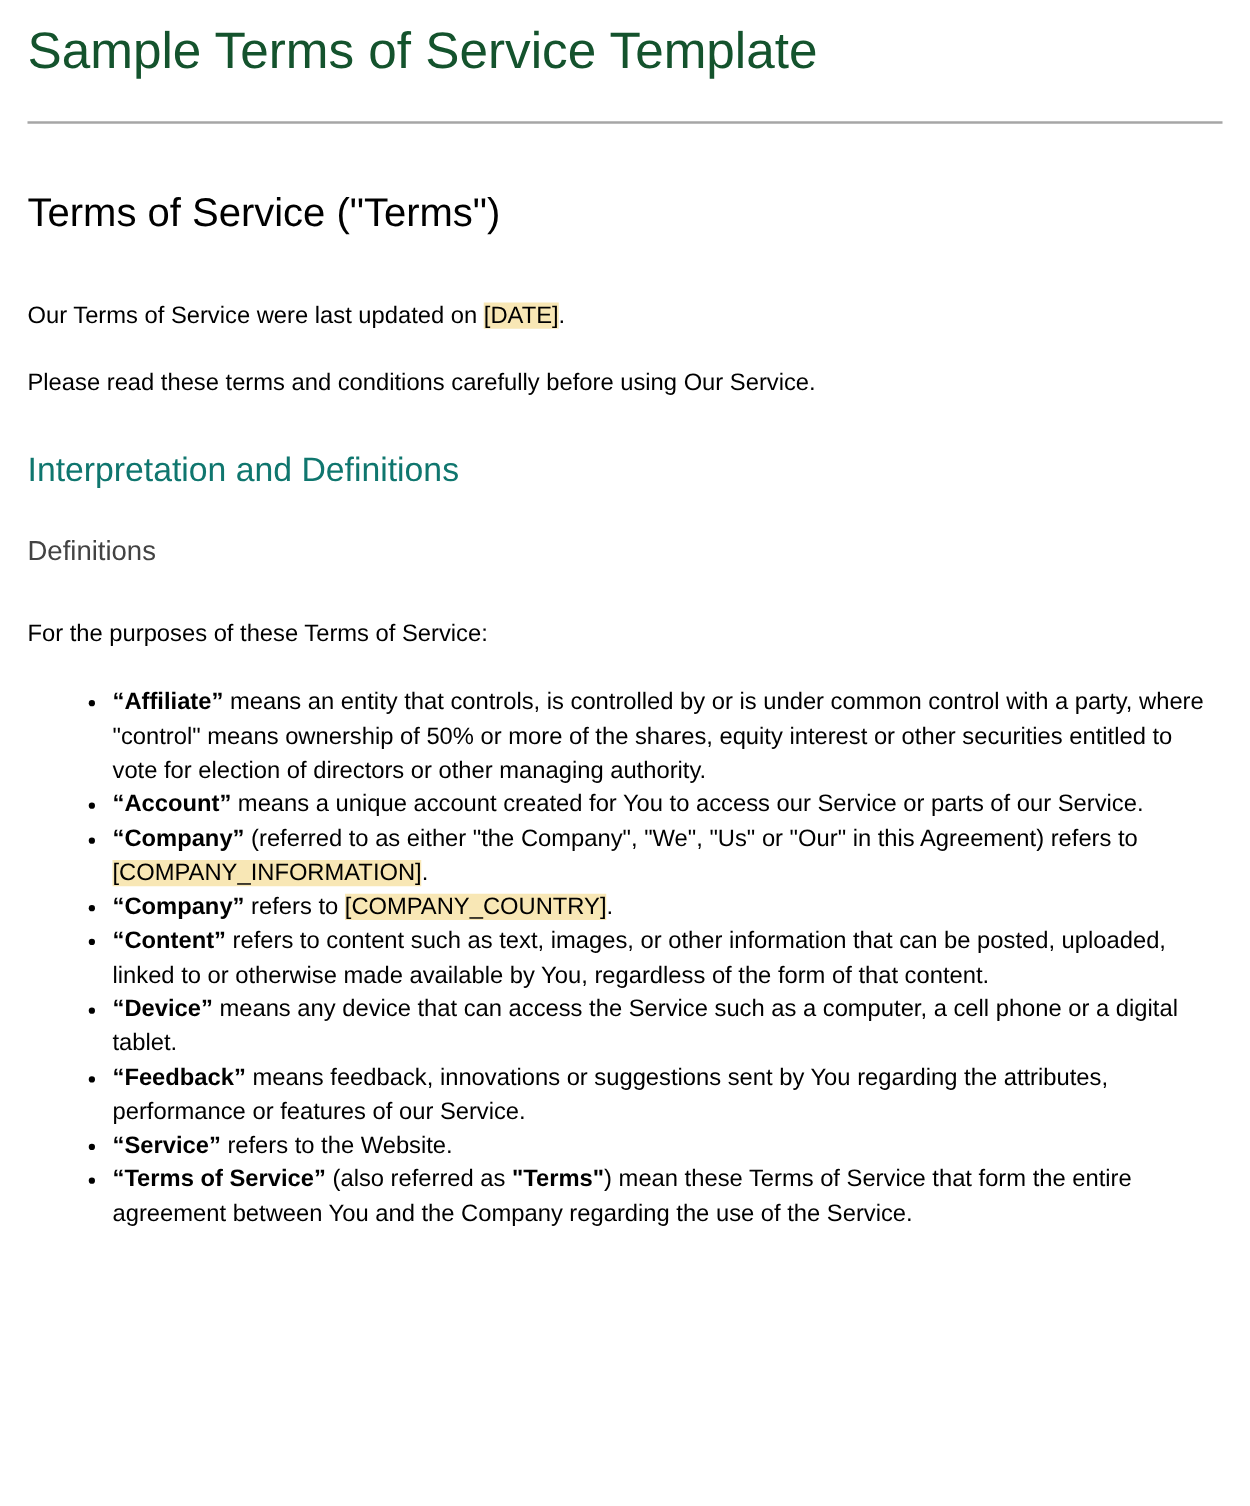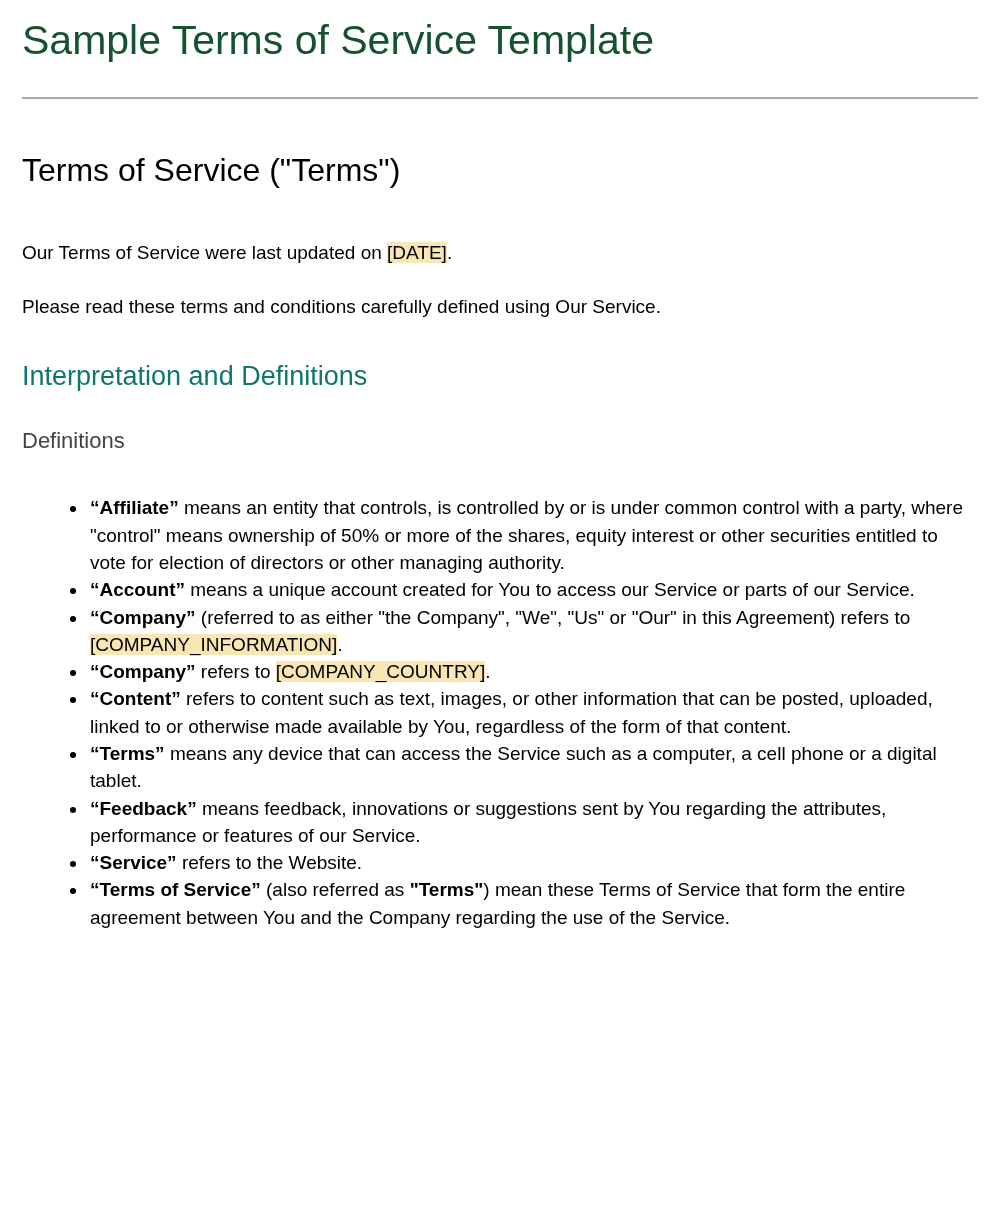--- a/index.html
+++ b/index.html
@@ -70,34 +70,35 @@
 <div>
 
   <h1 class="doc-title">Sample Terms of Service Template</h1>
 
   <hr class="title-rule">
 
   <h2 class="terms-heading">Terms of Service ("Terms")</h2>
 
   <p class="body-text"><span>Our Terms of Service were last updated on </span><span class="hl">[DATE]</span><span>.</span></p>
 
-  <p class="body-text"><span>Please read these terms and conditions carefully defined using Our Service.</span></p>
+  <p class="body-text"><span>Please read these terms and conditions carefully before using Our Service.</span></p>
 
   <h3 class="section-heading">Interpretation and Definitions</h3>
 
 
 
   <h4 class="sub-heading">Definitions</h4>
 
+  <p class="body-text"><span>For the purposes of these Terms of Service:</span></p>
 
   <ul class="definitions-list">
     <li><strong>“Affiliate”</strong><span> means an entity that controls, is controlled by or is under common control with a party, where "control" means ownership of 50% or more of the shares, equity interest or other securities entitled to vote for election of directors or other managing authority.</span></li>
     <li><strong>“Account”</strong><span> means a unique account created for You to access our Service or parts of our Service.</span></li>
     <li><strong>“Company”</strong><span> (referred to as either "the Company", "We", "Us" or "Our" in this Agreement) refers to </span><span class="hl">[COMPANY_INFORMATION]</span><span>.</span></li>
     <li><strong>“Company”</strong><span> refers to </span><span class="hl">[COMPANY_COUNTRY]</span><span>.</span></li>
     <li><strong>“Content”</strong><span> refers to content such as text, images, or other information that can be posted, uploaded, linked to or otherwise made available by You, regardless of the form of that content.</span></li>
-    <li><strong>“Terms”</strong><span> means any device that can access the Service such as a computer, a cell phone or a digital tablet.</span></li>
+    <li><strong>“Device”</strong><span> means any device that can access the Service such as a computer, a cell phone or a digital tablet.</span></li>
     <li><strong>“Feedback”</strong><span> means feedback, innovations or suggestions sent by You regarding the attributes, performance or features of our Service.</span></li>
     <li><strong>“Service”</strong><span> refers to the Website.</span></li>
     <li><strong>“Terms of Service”</strong><span> (also referred as </span><strong>"Terms"</strong><span>) mean these Terms of Service that form the entire agreement between You and the Company regarding the use of the Service.</span></li>
   </ul>
 
 </div>
 
 </body></html>

